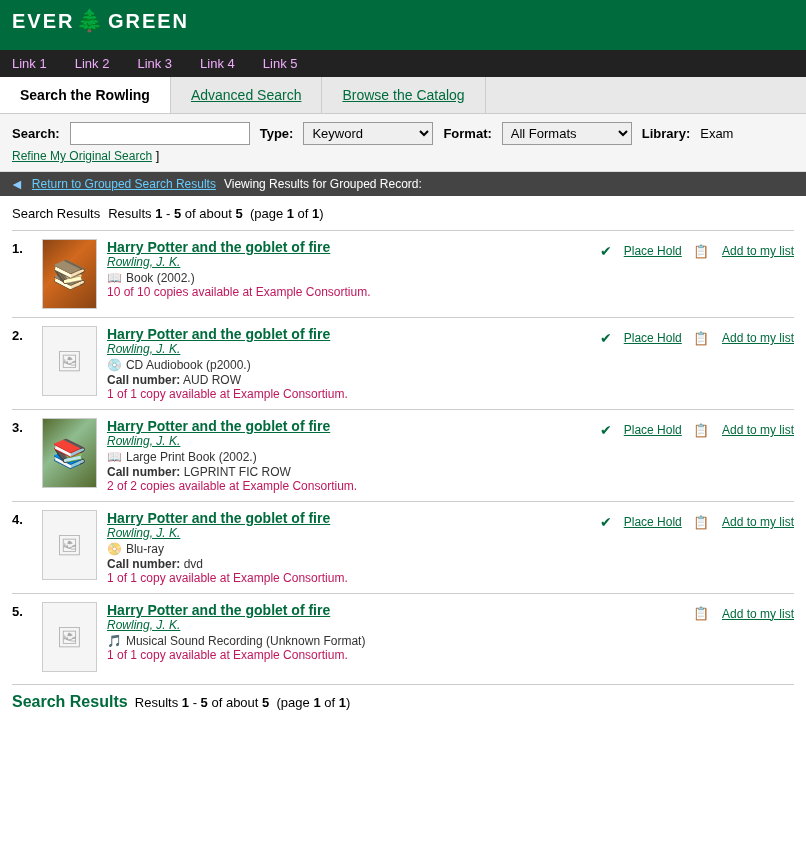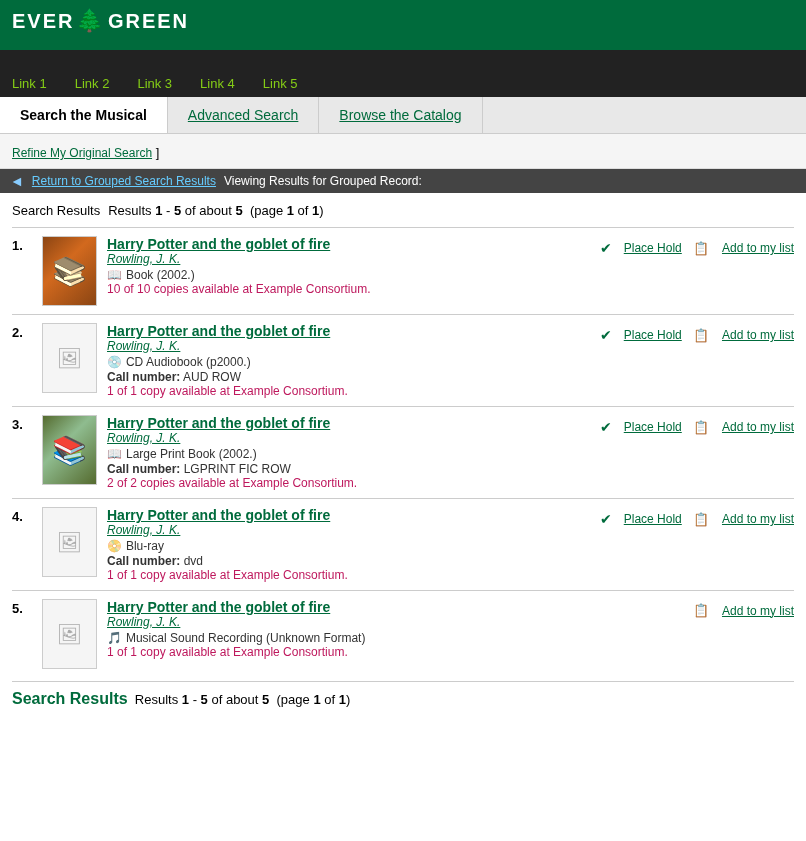--- a/index.html
+++ b/index.html
@@ -4,21 +4,21 @@
   <style>
     * { margin: 0; padding: 0; box-sizing: border-box; }
     body { font-family: Arial, sans-serif; font-size: 13px; background: #fff; color: #000; width: 806px; }
 
     
     .header { background: #006b3c; padding: 8px 12px; height: 50px; display: flex; align-items: flex-start; }
     .logo { color: #fff; font-size: 20px; font-weight: bold; letter-spacing: 2px; display: flex; align-items: center; }
 
     
     .navbar { background: #222; padding: 4px 8px; display: flex; gap: 20px; }
-    .navbar a { color: #84cc16; text-decoration: none; font-size: 13px; padding: 2px 4px; margin-top: 20px; }
+    .navbar a { color: #f0abfc; text-decoration: none; font-size: 13px; padding: 2px 4px; }
 
     
     .tabbar { background: #e8e8e8; border-bottom: 1px solid #ccc; display: flex; align-items: stretch; }
     .tabbar-item { padding: 10px 20px; font-size: 14px; cursor: pointer; border-right: 1px solid #ccc; }
     .tabbar-item.active { background: #fff; font-weight: bold; color: #000; }
     .tabbar-item a { color: #006b3c; text-decoration: underline; font-size: 14px; }
 
     
     .search-area { padding: 8px 12px; border-bottom: 1px solid #ddd; background: #f5f5f5; }
     .search-row { display: flex; align-items: center; gap: 10px; flex-wrap: wrap; }
@@ -80,31 +80,45 @@
 <div class="navbar">
   <a>Link 1</a>
   <a>Link 2</a>
   <a>Link 3</a>
   <a>Link 4</a>
   <a>Link 5</a>
 </div>
 
 <div class="tabbar">
   <div class="tabbar-item active">
-    <span>Search the Musical</span>
+    <span>Search the Rowling</span>
   </div>
   <div class="tabbar-item">
     <a>Advanced Search</a>
   </div>
   <div class="tabbar-item">
     <a>Browse the Catalog</a>
   </div>
 </div>
 
 <div class="search-area">
+  <div class="search-row">
+    <label>Search:</label>
+    <input type="text" class="search-input" style="">
+    <label>Type:</label>
+    <select class="type-select">
+      <option>Keyword</option>
+    </select>
+    <label>Format:</label>
+    <select class="format-select">
+      <option>All Formats</option>
+    </select>
+    <label class="library-label">Library:</label>
+    <span class="library-val">Exam</span>
+  </div>
   <div>
     <a class="refine-link">Refine My Original Search</a>
     <span>]</span>
   </div>
 </div>
 
 <div class="grouped-banner">
   <span style="color:#88ccff; font-size:14px;">◄</span>
   <a>Return to Grouped Search Results</a>
   <span>Viewing Results for Grouped Record:</span>

